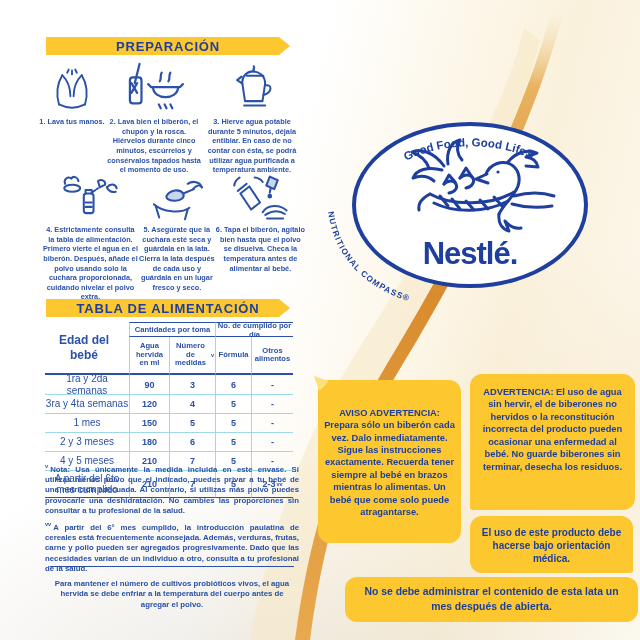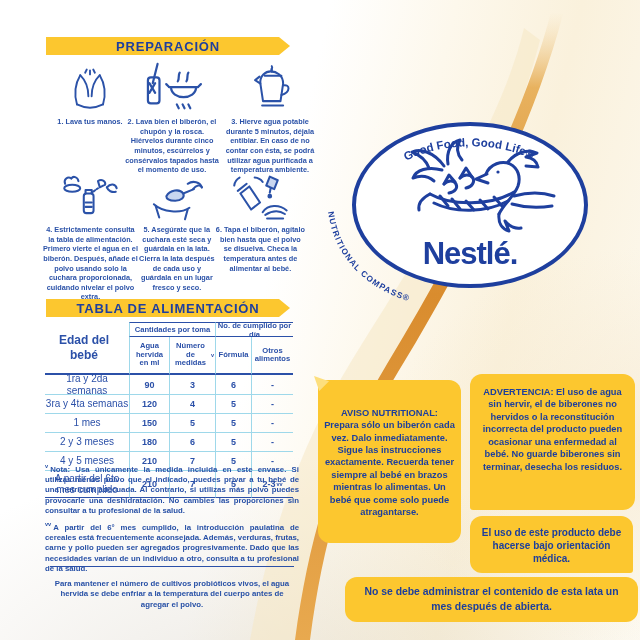--- a/index.html
+++ b/index.html
@@ -15,21 +15,21 @@
 
   
   .banner{position:absolute;left:46px;width:244px;height:18px;background:#fcc72f;
     clip-path:polygon(0 0,95.5% 0,100% 50%,95.5% 100%,0 100%);
     display:flex;align-items:center;justify-content:center;
     color:#1e3f9e;font-weight:bold;font-size:13px;letter-spacing:.8px;}
   .banner.b1{top:37px;} .banner.b2{top:299px;align-items:center;}
 
   
   .srow{position:absolute;display:flex;}
-  .srow.r1{left:57px;top:58px;width:262px;}
+  .srow.r1{left:39px;top:58px;width:262px;}
   .srow.r2{left:43px;top:170px;width:262px;}
   .step{display:flex;flex-direction:column;align-items:center;}
   .step .ic{height:56px;display:flex;align-items:flex-end;justify-content:center;}
   .r2 .step .ic{height:52px;}
   .step .tx{color:#2b52a8;font-weight:bold;font-size:7.3px;line-height:1.32;text-align:center;margin-top:3px;}
   .sico{stroke:#2b52a8;stroke-width:2.3;fill:none;stroke-linecap:round;stroke-linejoin:round;}
 
   
   .ftable{position:absolute;left:45px;top:322px;display:grid;
     grid-template-columns:84px 40px 46px 36px 42px;
@@ -309,21 +309,21 @@
           <path id="comparc" d="M8,20 C14,64 44,98 98,112" fill="none"></path>
         </defs>
       <text font-family="Liberation Sans, sans-serif" font-size="8.3" font-weight="bold" letter-spacing="1.1" fill="#1e3f9e">
         <textPath href="#comparc">NUTRITIONAL COMPASS®</textPath>
       </text>
     </svg>
 
     <div class="ybox aviso">
       <div class="fold"></div>
       <div class="body">
-        <div>AVISO NUTRITIONAL:</div>
+        <div>AVISO ADVERTENCIA:</div>
         <div>Prepara sólo un biberón cada vez. Dalo inmediatamente. Sigue las instrucciones exactamente. Recuerda tener siempre al bebé en brazos mientras lo alimentas. Un bebé que come solo puede atragantarse.</div>
       </div>
     </div>
 
     <div class="ybox advert">
       <div class="body">ADVERTENCIA: El uso de agua sin hervir, el de biberones no hervidos o la reconstitución incorrecta del producto pueden ocasionar una enfermedad al bebé. No guarde biberones sin terminar, desecha los residuos.</div>
     </div>
 
     <div class="ybox lata">
       <div class="body">No se debe administrar el contenido de esta lata un mes después de abierta.</div>

